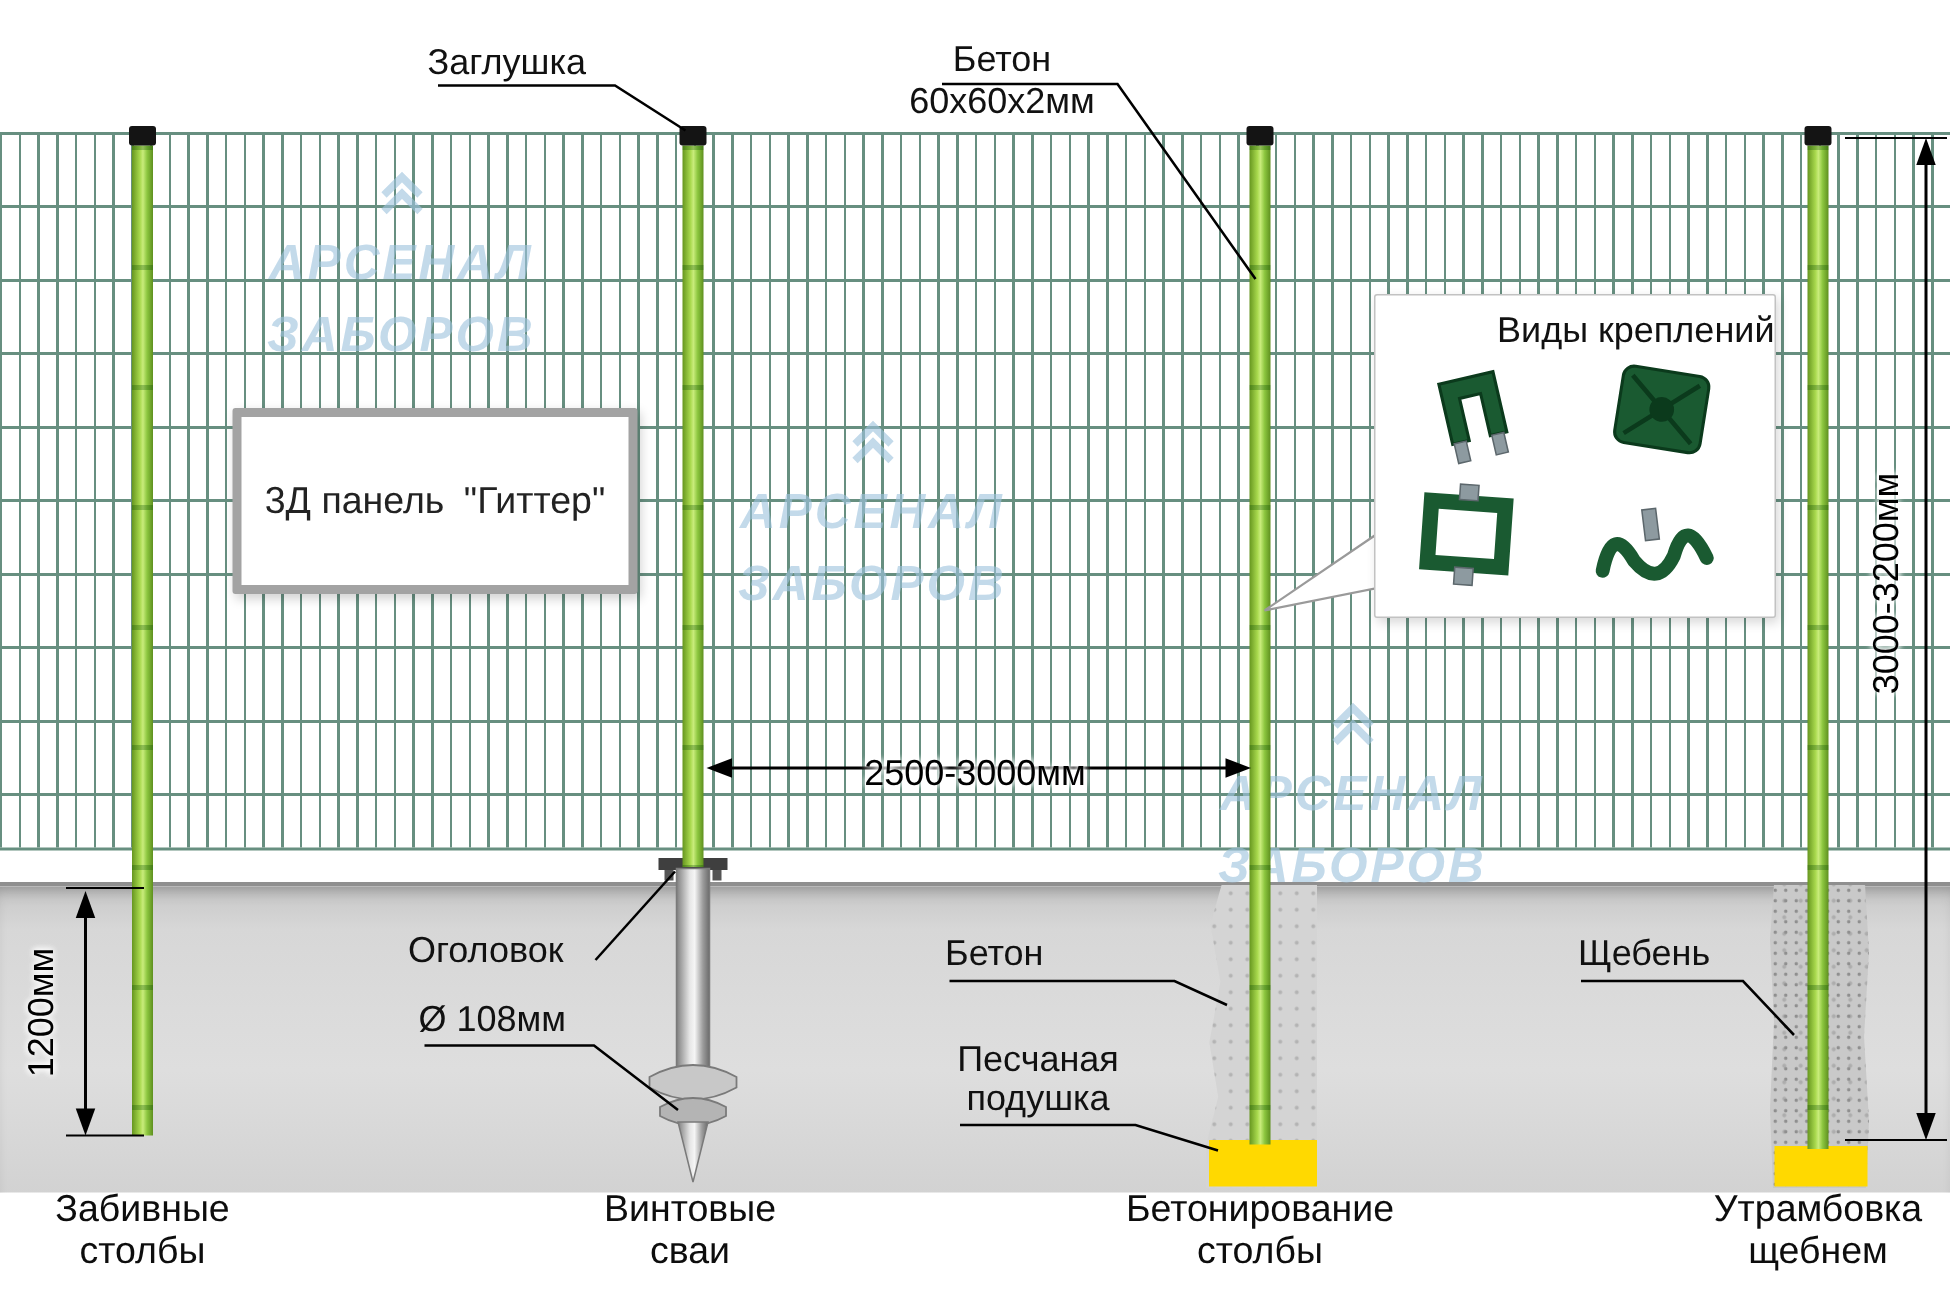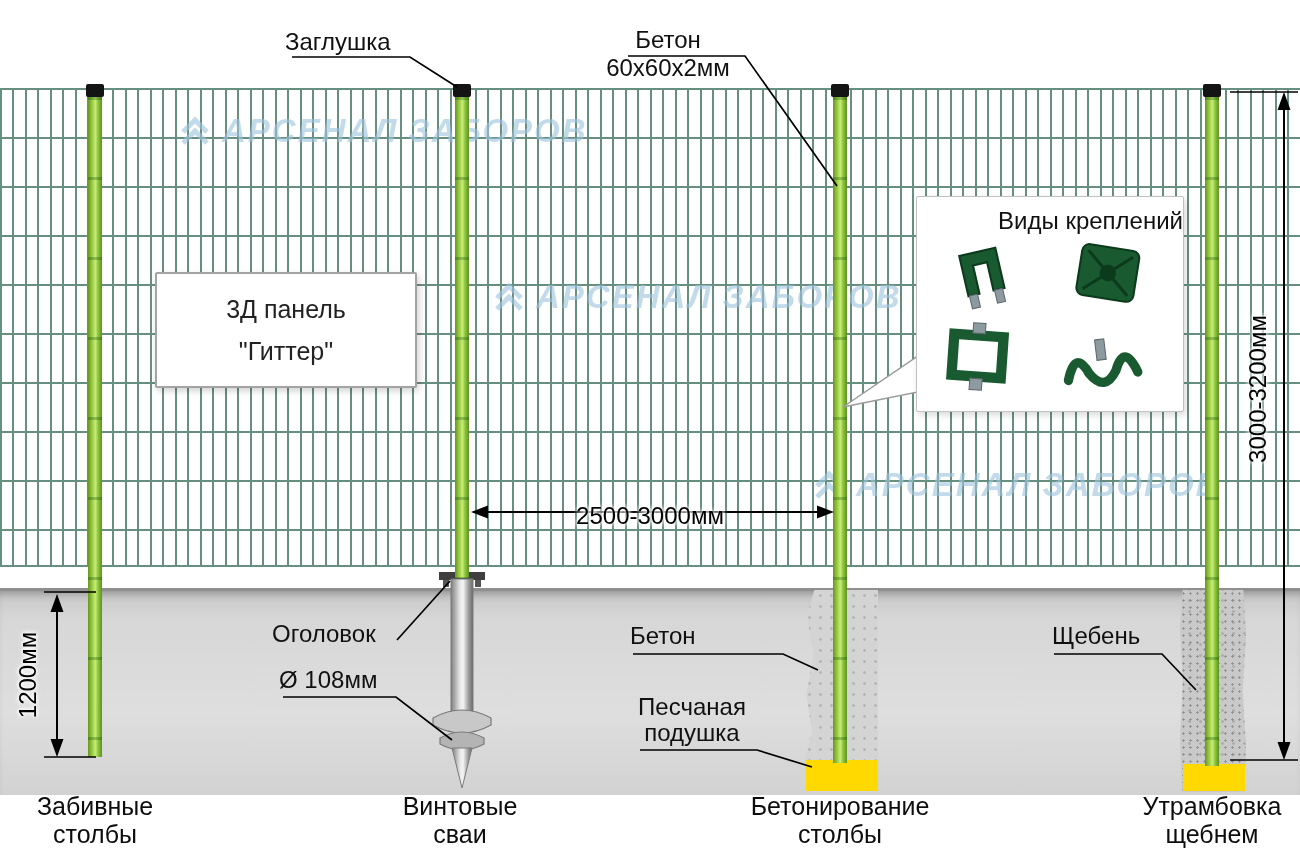--- a/index.html
+++ b/index.html
@@ -26,21 +26,21 @@
     background:linear-gradient(to bottom, #c7c7c7, var(--ground-gray) 14%, #dedede 60%, #d2d2d2);
     border-top:3px solid #8f8f8f;
     box-shadow: inset 0 8px 10px -6px rgba(0,0,0,.3);
     z-index:1;
   }
 
   
   .watermark {
     display:flex; align-items:center; gap:10px;
     font-style:italic; font-weight:bold; font-size:33px; letter-spacing:2px;
-    color:var(--watermark-blue); opacity:.62; z-index:2; white-space:nowrap;
+    color:var(--watermark-blue); opacity:.62; z-index:2; white-space:nowrap;flex-direction:column;
   }
   .wm1 { left:178px; top:112px; }
   .wm2 { left:492px; top:278px; }
   .wm3 { left:812px; top:466px; }
   .wm-chev { flex:0 0 auto; }
 
   
   .post {
     width:14px;
     background:
@@ -87,23 +87,23 @@
   
   .overlay { left:0; top:0; width:1300px; height:860px; z-index:4; pointer-events:none; }
   .ld   { fill:none; stroke:#000; stroke-width:1.7; }
   .dim  { stroke:#000; stroke-width:2; }
   .tick { stroke:#000; stroke-width:1.4; }
   .ah   { fill:#000; }
 
   
   .panel-box {
     left:155px; top:272px; width:258px; height:112px;
-    background:#fff; border:2px solid #a3a3a3; border-radius:2px;
+    background:#fff; border:6px solid #a3a3a3; border-radius:2px;
     box-shadow:2px 3px 7px rgba(0,0,0,.18);
-    display:flex; flex-direction:column; justify-content:center; align-items:center; gap:13px;
+    display:flex; flex-direction:row; justify-content:center; align-items:center; gap:13px;
     font-size:25px; color:#222; z-index:5;
   }
   .fasteners-box {
     left:916px; top:196px; width:266px; height:214px;
     background:#fff; border:1px solid #c2c2c2; border-radius:2px;
     box-shadow:2px 3px 7px rgba(0,0,0,.15); z-index:5;
   }
   .fasteners-title { position:absolute; left:0; top:10px; width:100%; text-align:right; font-size:24px; color:#111; }
   .f-icon { position:absolute; }
   .fi-u     { left:24px;  top:46px;  transform:rotate(-13deg); }

